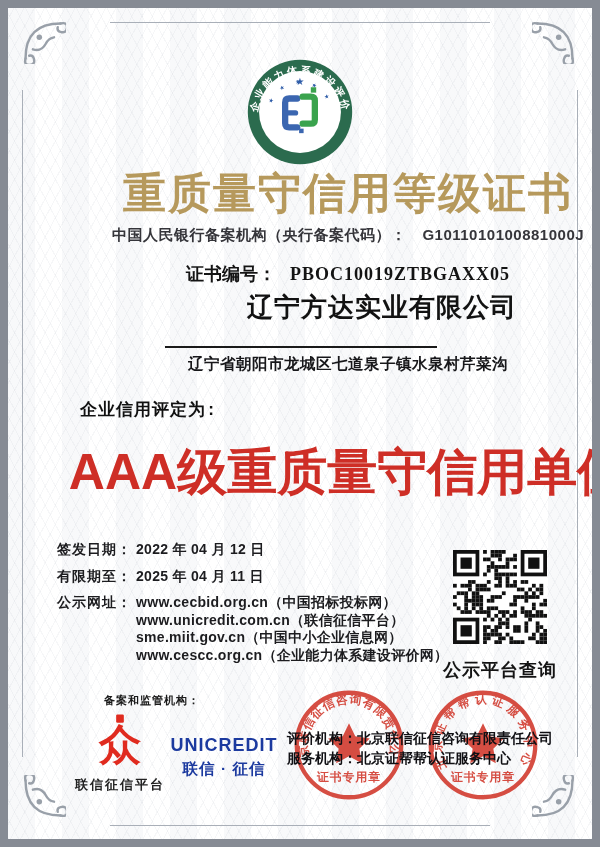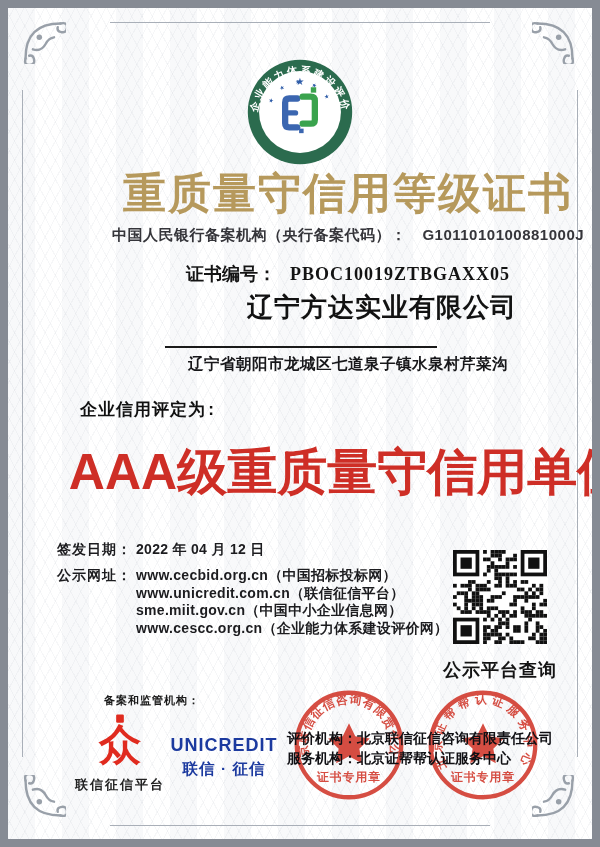--- a/index.html
+++ b/index.html
@@ -160,20 +160,24 @@
   <div class="abs company-underline"></div>
   <div class="abs center address">辽宁省朝阳市龙城区七道泉子镇水泉村芹菜沟</div>
 
   <div class="abs rating-intro">企业信用评定为:</div>
   <div class="abs center rating-value">AAA级重质量守信用单位</div>
 
   <div class="abs details">
     <div class="drow dates">
       <span class="dlabel">签发日期：</span>
       <span class="dval">2022 年 04 月 12 日</span>
+    </div>
+    <div class="drow dates">
+      <span class="dlabel">有限期至：</span>
+      <span class="dval">2025 年 04 月 11 日</span>
     </div>
     <div class="drow sites">
       <span class="dlabel">公示网址：</span>
       <span class="dval">
         <div>www.cecbid.org.cn（中国招标投标网）</div>
         <div>www.unicredit.com.cn（联信征信平台）</div>
         <div>sme.miit.gov.cn（中国中小企业信息网）</div>
         <div>www.cescc.org.cn（企业能力体系建设评价网）</div>
       </span>
     </div>

